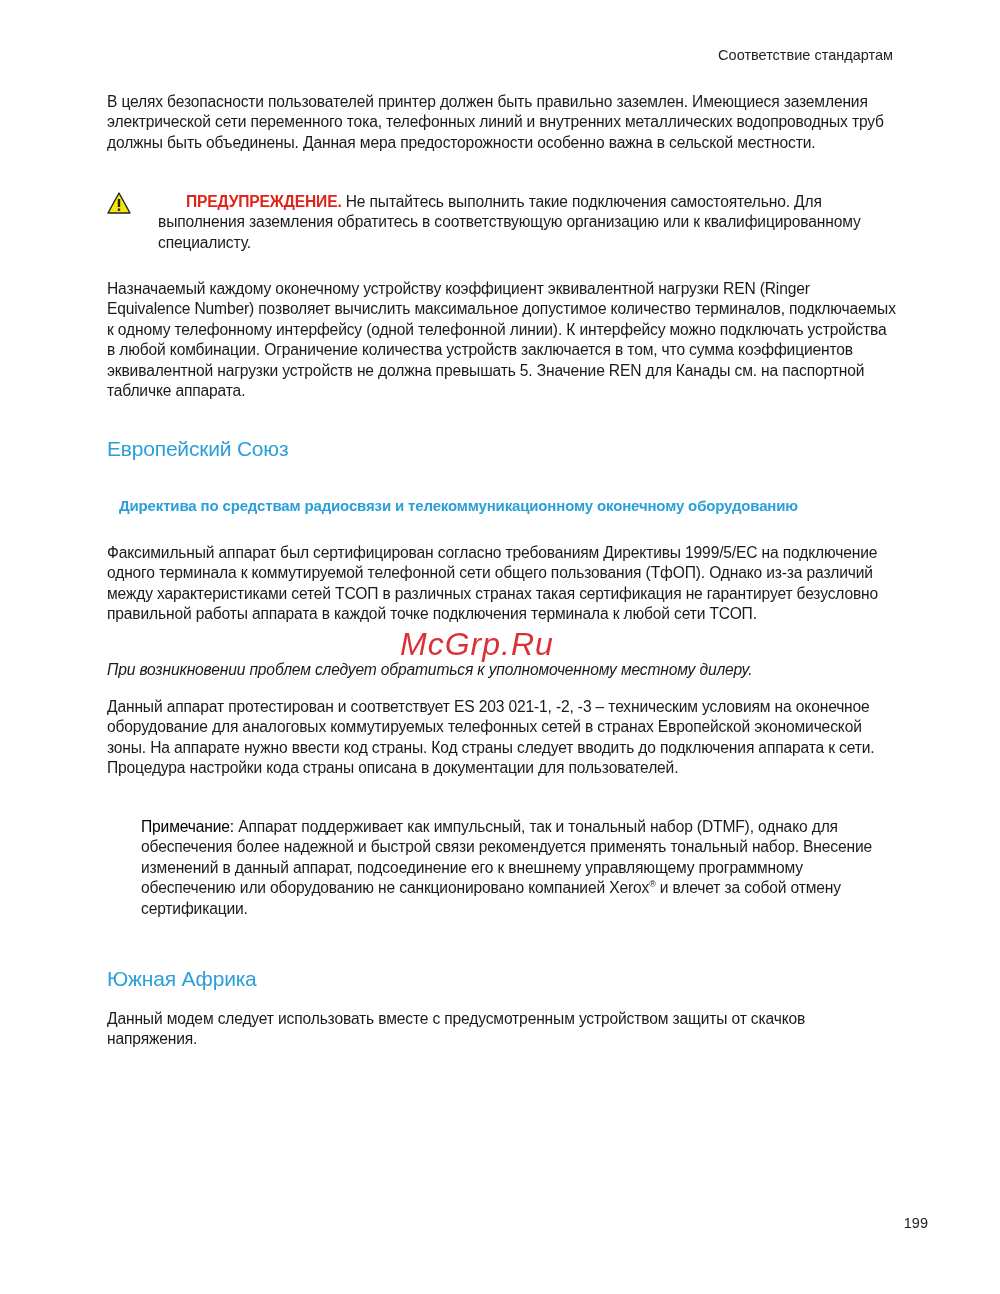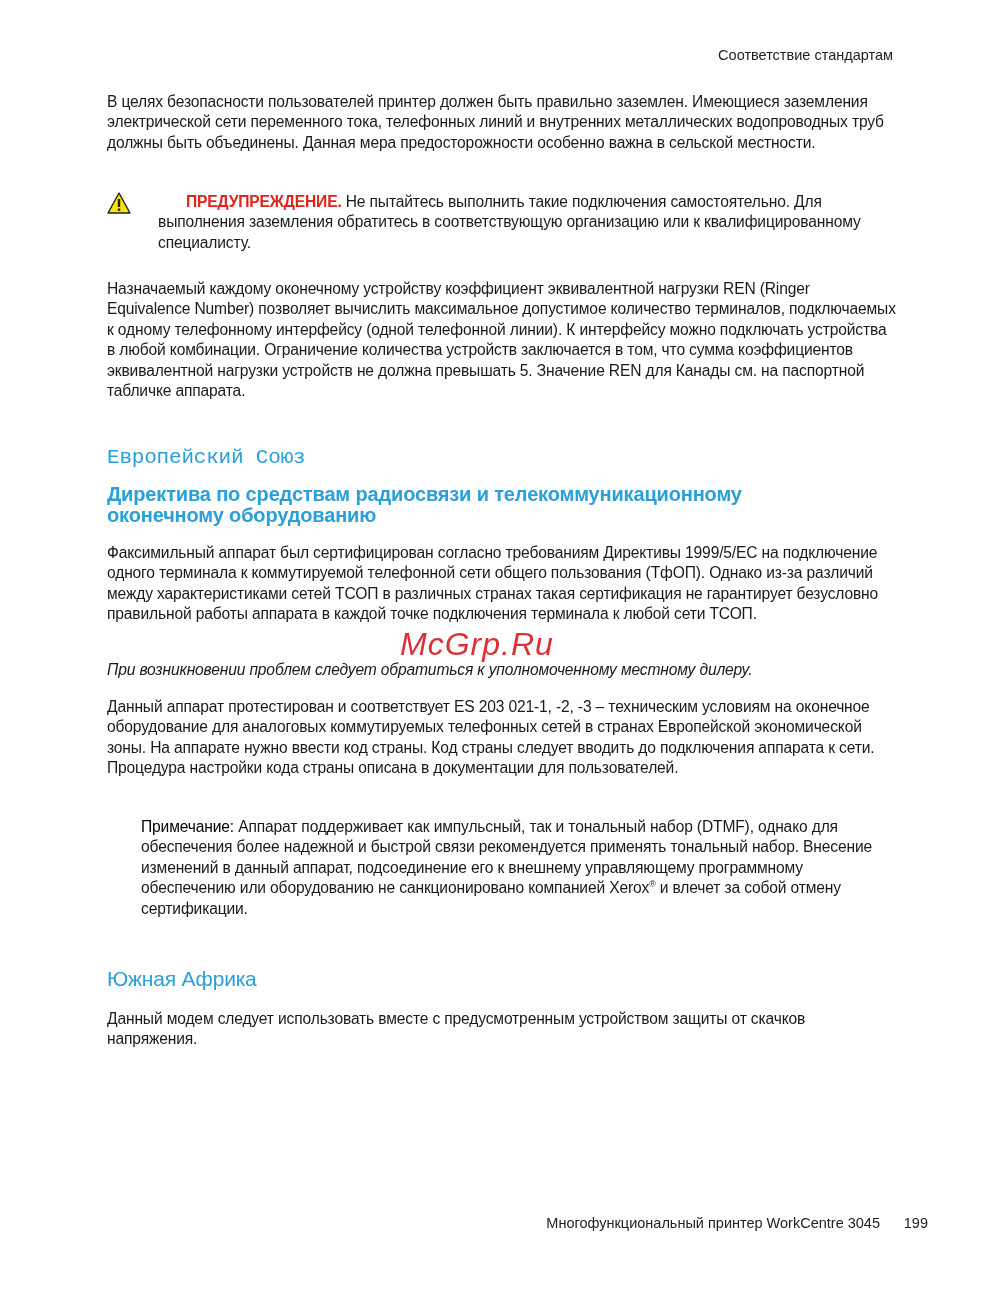--- a/index.html
+++ b/index.html
@@ -19,23 +19,23 @@
     .p1 { position: absolute; top: 0; }
     .warning { position: absolute; top: 100px; left: 0; width: 790px; }
     .warning .icon { position: absolute; left: 0; top: 0; width: 24px; height: 22px; }
     .warning p.body { margin-left: 51px; }
     .warning .label { color: #e2231a; font-weight: bold; margin-left: 28px; }
     .p2 { position: absolute; top: 187px; }
     h2.section {
       position: absolute; margin: 0; font-weight: normal; font-size: 21px;
       color: #2a9fd8; letter-spacing: -0.2px;
     }
-    .h-eu { top: 354px; font-family: Liberation Mono, monospace; }
+    .h-eu { top: 345px; }
     h3.sub {
-      position: absolute; top: 392px; margin: 0; font-size: 20px; line-height: 20.5px;
+      position: absolute; top: 392px; margin: 12px; font-size: 15px; line-height: 20.5px;
       font-weight: bold; color: #2a9fd8; width: 720px; letter-spacing: -0.15px;
     }
     .p3 { position: absolute; top: 451px; }
     .p4 { position: absolute; top: 568px; font-style: italic; }
     .p5 { position: absolute; top: 605px; }
     .note { position: absolute; top: 725px; left: 34px; width: 760px; }
     .note .label { color: #000000; }
     sup { font-size: 9px; line-height: 0; }
     .h-sa { top: 875px; }
     .p6 { position: absolute; top: 917px; }
@@ -77,15 +77,14 @@
 
   <p class="body note"><span class="label">Примечание:</span><span> Аппарат поддерживает как импульсный, так и тональный набор (DTMF), однако для обеспечения более надежной и быстрой связи рекомендуется применять тональный набор. Внесение изменений в данный аппарат, подсоединение его к внешнему управляющему программному обеспечению или оборудованию не санкционировано компанией Xerox</span><sup>®</sup><span> и влечет за собой отмену сертификации.</span></p>
 
   <h2 class="section h-sa">Южная Африка</h2>
   <p class="body p6">Данный модем следует использовать вместе с предусмотренным устройством защиты от скачков напряжения.</p>
 </div>
 
 <div class="watermark">McGrp.Ru</div>
 
 <div class="footer">
-  <div>Многофункциональный принтер WorkCentre 3045</div>
   <div class="page-num">199</div>
 </div>
 
 </body></html>

